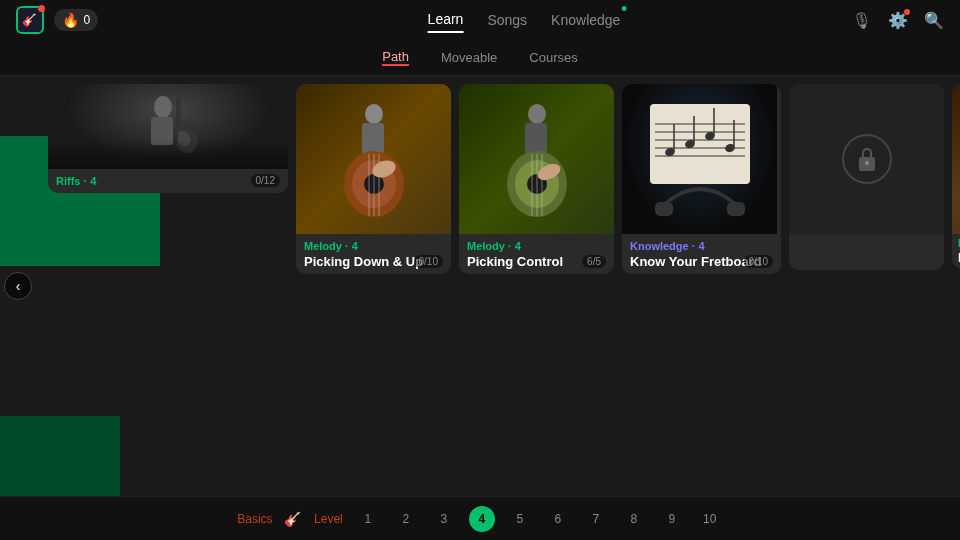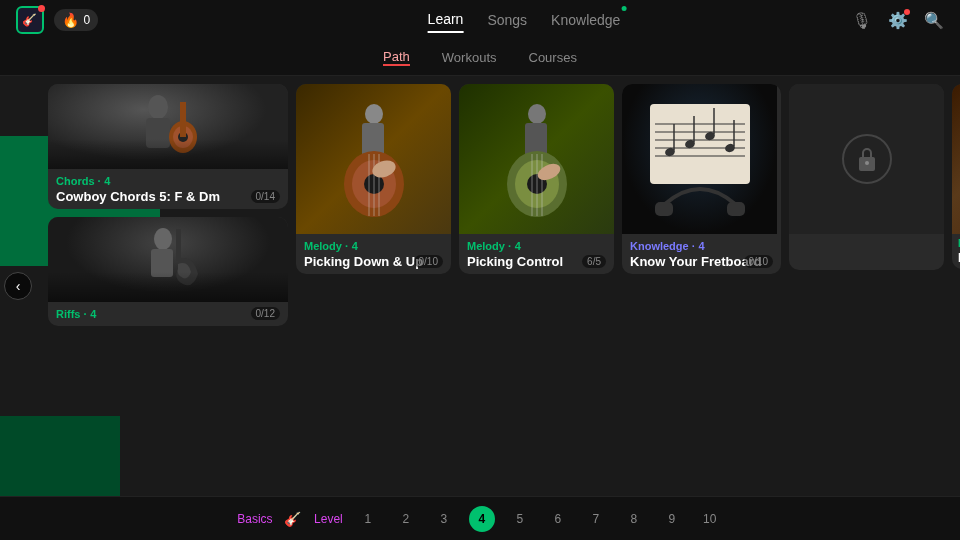--- a/index.html
+++ b/index.html
@@ -269,21 +269,21 @@
       height: 44px;
       background: #111;
       display: flex;
       align-items: center;
       justify-content: center;
       gap: 12px;
       border-top: 1px solid #222;
     }
     .bottom-nav-label {
       font-size: 12px;
-      color: #d946ef;
+      color: #c2410c;
     }
     .bottom-nav-icon {
       color: #888;
       font-size: 14px;
       cursor: pointer;
     }
     .level-dot {
       width: 26px; height: 26px;
       border-radius: 50%;
       display: flex; align-items: center; justify-content: center;
@@ -334,56 +334,34 @@
 
   <div class="header-right">
     <span class="header-icon">🎙</span>
     <span class="header-icon notif">⚙️</span>
     <span class="header-icon">🔍</span>
   </div>
 </div>
 
 <div class="sub-nav">
   <span class="sub-nav-item active">Path</span>
-  <span class="sub-nav-item">Workouts</span>
+  <span class="sub-nav-item">Moveable</span>
   <span class="sub-nav-item">Courses</span>
 </div>
 
 <div class="main">
   <div class="bg-shape"></div>
   <div class="bg-shape2"></div>
 
   <div class="arrow-left">‹</div>
 
   <div class="cards-container">
 
     <div class="left-column">
 
-      <div class="card" style="position:relative;">
-        <div class="card-top">
-          <div class="card-img person-guitar-1" style="width:100%;height:100%;display:flex;align-items:center;justify-content:center;">
-            <svg width="80" height="70" viewBox="0 0 80 70">
-
-              <ellipse cx="30" cy="15" rx="10" ry="12" fill="#555"></ellipse>
-              <rect x="18" y="26" width="24" height="30" rx="4" fill="#444"></rect>
-
-              <ellipse cx="55" cy="45" rx="14" ry="16" fill="#8B4513"></ellipse>
-              <ellipse cx="55" cy="45" rx="10" ry="11" fill="#A0522D"></ellipse>
-              <circle cx="55" cy="45" r="5" fill="#222"></circle>
-              <rect x="52" y="10" width="6" height="35" fill="#8B4513"></rect>
-            </svg>
-          </div>
-          <div class="img-overlay"></div>
-        </div>
-        <div class="card-info">
-          <div class="card-category chords-color">Chords · 4</div>
-          <div class="card-title">Cowboy Chords 5: F &amp; Dm</div>
-          <div class="progress-badge">0/14</div>
-        </div>
-      </div>
 
       <div class="card" style="position:relative;">
         <div class="card-bottom">
           <div class="card-img person-guitar-2" style="width:100%;height:100%;display:flex;align-items:center;justify-content:center;">
             <svg width="80" height="70" viewBox="0 0 80 70">
               <ellipse cx="35" cy="15" rx="9" ry="11" fill="#666"></ellipse>
               <rect x="23" y="25" width="22" height="28" rx="3" fill="#555"></rect>
 
               <path d="M50 35 Q65 30 70 50 Q65 65 55 60 Q45 55 50 45 Z" fill="#333"></path>
               <path d="M50 40 Q60 36 63 48 Q60 56 55 54 Q48 51 50 44 Z" fill="#444"></path>

